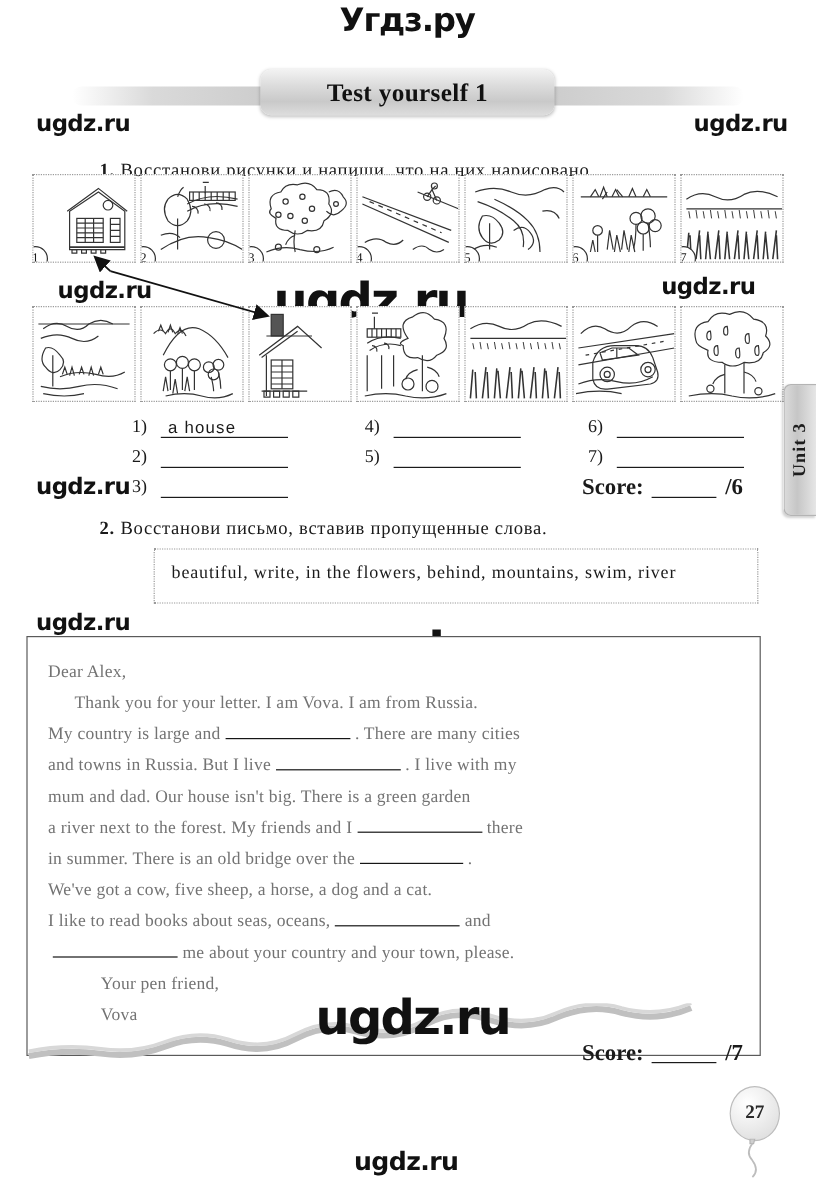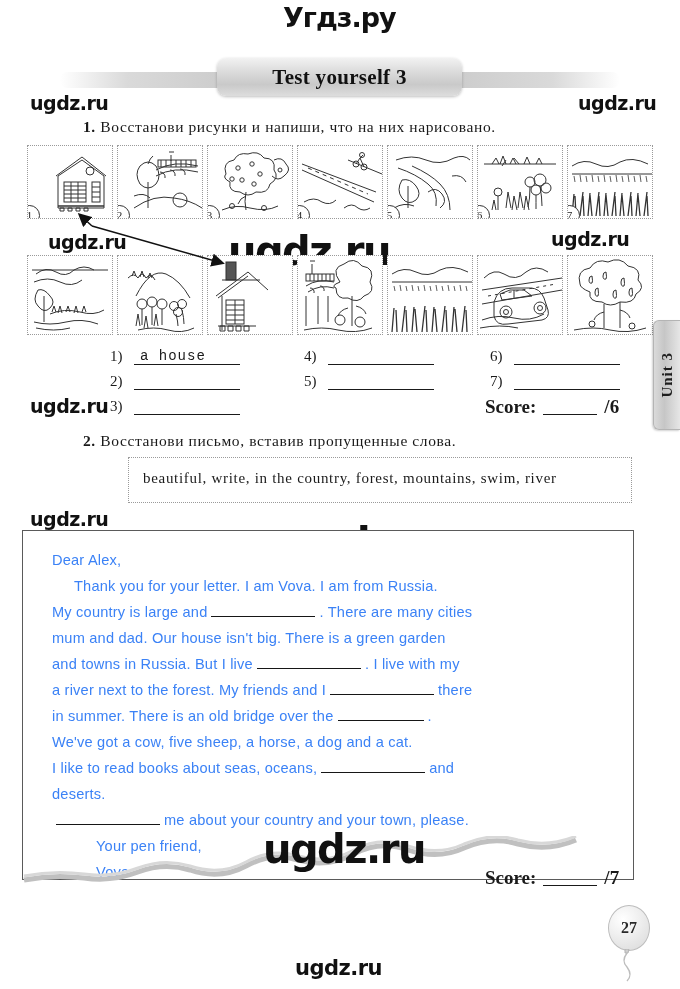--- a/index.html
+++ b/index.html
@@ -70,21 +70,21 @@
 
   
   .task-line {
     position: absolute;
     font-family: "Liberation Serif", serif;
     font-size: 15.5px;
     letter-spacing: .6px;
     white-space: nowrap;
   }
   .task-line .num { font-weight: bold; }
-  .task1 { left: 83px; top: 118px; }
+  .task1 { left: 83px; top: 134px; }
   .task2 { left: 83px; top: 432px; }
 
   
   .strip { position: absolute; display: flex; }
   .strip1 { left: 27px; top: 145px; }
   .strip2 { left: 27px; top: 255px; }
   .pic {
     width: 84px; height: 72px;
     border: 1px dotted #9a9a9a;
     margin-right: 4px;
@@ -122,21 +122,21 @@
     align-items: flex-end;
     height: 25px;
     font-family: "Liberation Serif", serif;
     font-size: 15px;
   }
   .ans-row .lbl { width: 24px; }
   .ans-row .rule {
     width: 106px;
     border-bottom: 1.4px solid #1a1a1a;
     height: 17px;
-    font-family: Liberation Mono, monospace;
+    font-family: Liberation Sans, sans-serif;
     font-size: 14px;
     padding-left: 6px;
     letter-spacing: 1px;
     box-sizing: border-box;
   }
   .score {
     position: absolute;
     font-family: "Liberation Serif", serif;
     font-weight: bold;
     font-size: 19px;
@@ -175,26 +175,25 @@
     left: 22px; top: 530px;
     width: 612px; height: 350px;
     border: 1px solid #5a5a5a;
     background: #fff;
     box-sizing: border-box;
   }
   .letter-text {
     position: absolute;
     left: 40px; top: 547px;
     width: 580px;
-    font-family: Liberation Sans, sans-serif;
+    font-family: Liberation Serif, serif;
     font-size: 14.6px;
     line-height: 26px;
-    color: #3b82f6;
+    color: #737373;
     letter-spacing: .2px;
-    margin-left: 12px;
   }
   .letter-text p { margin: 0; white-space: nowrap; }
   .indent { padding-left: 22px; }
   .indent2 { padding-left: 44px; }
   .gap {
     display: inline-block;
     border-bottom: 1.4px solid #161616;
     height: 14px;
     vertical-align: baseline;
     margin: 0 4px;
@@ -249,21 +248,21 @@
     box-sizing: border-box;
   }
 </style>
 </head>
 <body>
 
 <div class="wm wm-top-logo">Угдз.ру</div>
 
 <div class="header-band"></div>
 <div class="header-pill">
-  <span class="title">Test yourself 3</span>
+  <span class="title">Test yourself 1</span>
 </div>
 
 <div class="wm wm-s" style="left:30px; top:92px;">ugdz.ru</div>
 <div class="wm wm-s" style="left:578px; top:92px;">ugdz.ru</div>
 
 <div class="task-line task1">
   <span class="num">1.</span>
   <span>Восстанови рисунки и напиши, что на них нарисовано.</span>
 </div>
 
@@ -588,48 +587,47 @@
   <span>/6</span>
 </div>
 
 <div class="wm wm-s" style="left:30px; top:395px;">ugdz.ru</div>
 
 <div class="task-line task2">
   <span class="num">2.</span>
   <span>Восстанови письмо, вставив пропущенные слова.</span>
 </div>
 
-<div class="wordbank">beautiful,  write,  in the country,  forest,  mountains,  swim,  river</div>
+<div class="wordbank">beautiful,  write,  in the flowers,  behind,  mountains,  swim,  river</div>
 
 <div class="wm wm-s" style="left:30px; top:508px;">ugdz.ru</div>
 <div class="wm wm-big" style="left:288px; top:519px;">ugdz.ru</div>
 
 <div class="letterbox"></div>
 
 <div class="letter-text">
   <p>Dear  Alex,</p>
   <p class="indent">Thank  you  for  your  letter.  I  am  Vova.  I  am  from  Russia.</p>
   <p>
     <span>My  country  is  large  and</span><span class="gap g-lg"></span><span>.  There  are  many  cities</span>
   </p>
-  <p>mum  and  dad.  Our  house  isn't  big.  There  is  a  green  garden</p>
   <p>
     <span>and  towns  in  Russia.  But  I  live</span><span class="gap g-lg"></span><span>.  I  live  with  my</span>
   </p>
+  <p>mum  and  dad.  Our  house  isn't  big.  There  is  a  green  garden</p>
   <p>
     <span>a  river  next  to  the  forest.  My  friends  and  I</span><span class="gap g-lg"></span><span>there</span>
   </p>
   <p>
     <span>in  summer.  There  is  an  old  bridge  over  the</span><span class="gap g-md"></span><span>.</span>
   </p>
   <p>We've  got  a  cow,  five  sheep,  a  horse,  a  dog  and  a  cat.</p>
   <p>
     <span>I  like  to  read  books  about  seas,  oceans,</span><span class="gap g-lg"></span><span>and</span>
   </p>
-  <p>deserts.</p>
   <p>
     <span class="gap g-lg"></span><span>me  about  your  country  and  your  town,  please.</span>
   </p>
   <p class="indent2">Your  pen  friend,</p>
   <p class="indent2">Vova</p>
 </div>
 
 <div class="wave">
   <svg width="612" height="48" viewBox="0 0 612 48">
     <path d="M2 44 q30-6 60-2 q28 4 54-6 q26-10 52-2 q30 10 56-4 q26-14 52-6 q30 8 56-6 q26-14 54-4 q30 10 56-2 q28-12 54-4 q30 8 58-4" fill="none" stroke="#c0c0c0" stroke-width="5"></path>

